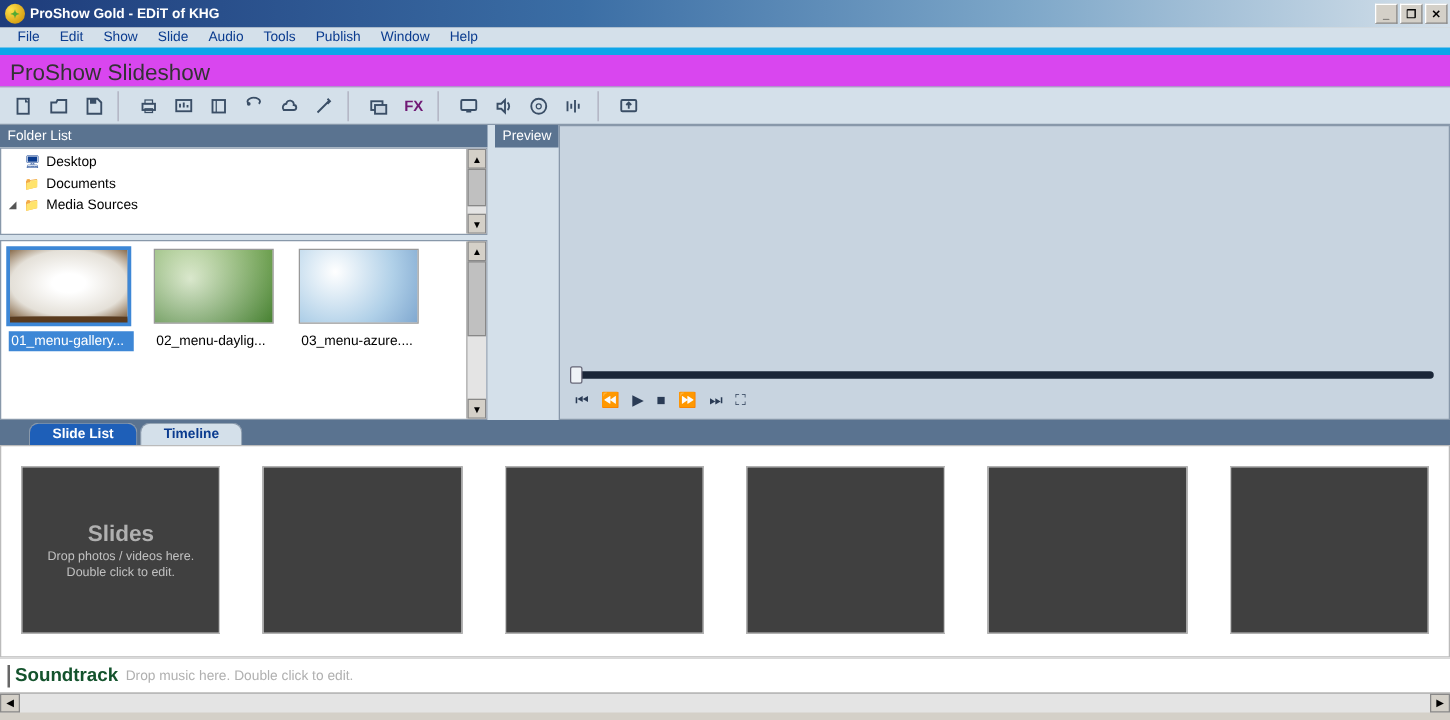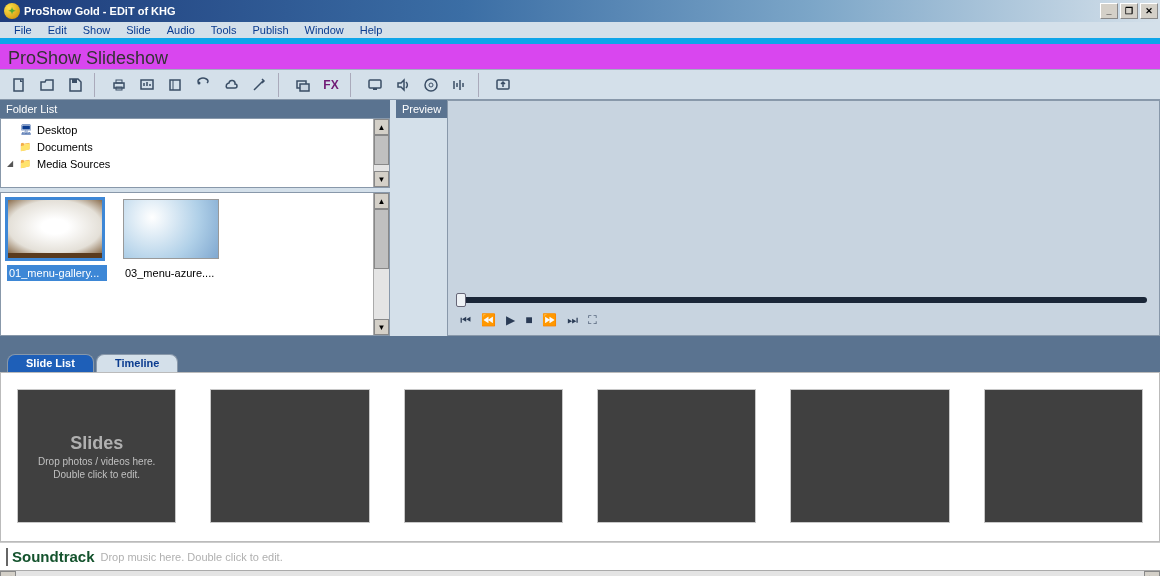--- a/index.html
+++ b/index.html
@@ -161,25 +161,25 @@
   position:absolute; left:-4px; top:-4px;
   width:10px; height:14px;
   background:#eef2f6; border:1px solid #667;
   border-radius:2px;
 }
 .play-controls {
   display:flex; gap:10px; padding:0 12px; margin-top:4px;
 }
 .pc { color:#2a3b55; font-size:12px; }
 .tabs-bar {
-  height:36px;
+  height:20px;
   background:#5a7390;
   display:flex;
   align-items:flex-end;
-  padding-left:7px;
+  padding-left:23px;
   gap:0;
 }
 .tab {
   height:18px; padding:2px 18px 0;
   font-size:11px;
   background:#d4e0ea;
   color:#0a3b8f; font-weight:bold;
   border-top-left-radius:8px; border-top-right-radius:8px;
   border:1px solid #8898aa; border-bottom:none;
   margin-right:2px;
@@ -372,20 +372,24 @@
             <div class="thumb"></div>
           </div>
         <div class="arr">▼</div>
       </div>
     </div>
     <div class="file-list">
       <div class="thumbs">
         <div class="thumb-item sel">
           <div class="thumb-img img1"></div>
           <div class="thumb-label">01_menu-gallery...</div>
+        </div>
+        <div class="thumb-item">
+          <div class="thumb-img img2"></div>
+          <div class="thumb-label">02_menu-daylig...</div>
         </div>
         <div class="thumb-item">
           <div class="thumb-img img3"></div>
           <div class="thumb-label">03_menu-azure....</div>
         </div>
       </div>
       <div class="vscroll">
         <div class="arr">▲</div>
         <div class="track">
             <div class="thumb" style="height:60px"></div>

